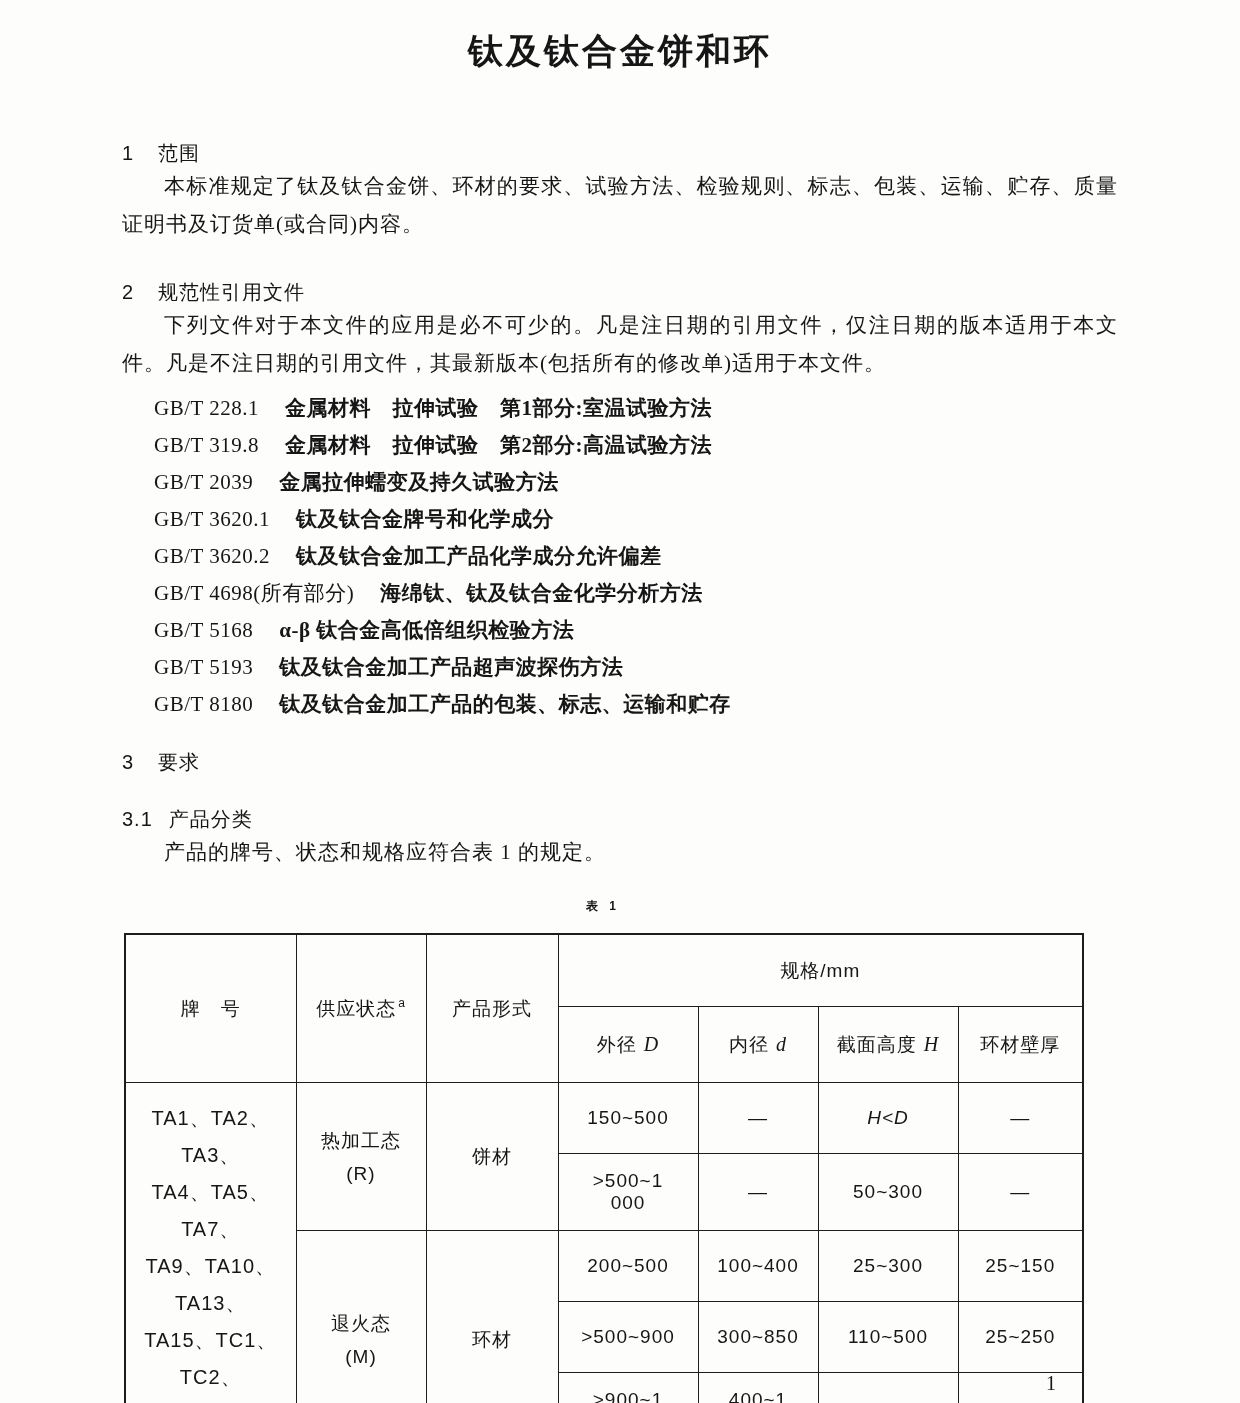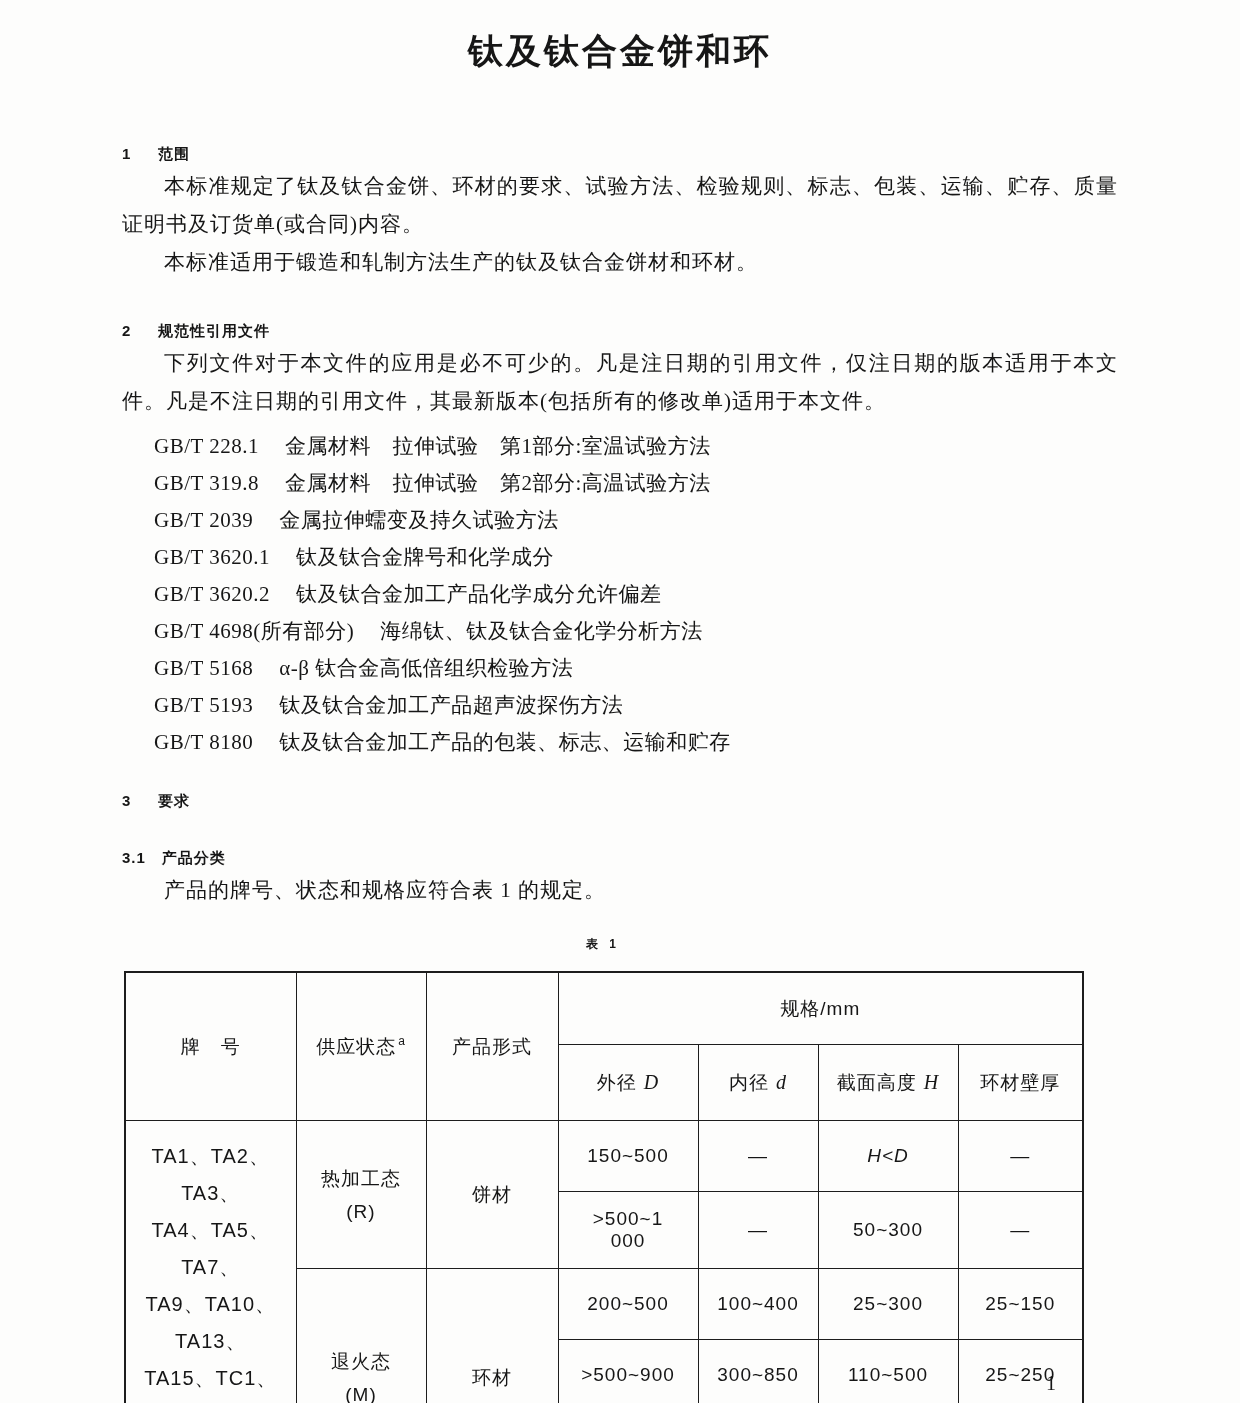--- a/index.html
+++ b/index.html
@@ -18,41 +18,41 @@
   .doc-title{
     padding-top:26px;
     text-align:center;
     font-family:"Liberation Sans","DejaVu Sans",sans-serif;
     font-weight:bold;
     font-size:35px;line-height:50px;letter-spacing:3px;
   }
 
   .sec-heading{
     font-family:"Liberation Sans","DejaVu Sans",sans-serif;
-    font-weight:bold;font-size:15px;line-height:27px;letter-spacing:1px;
+    font-weight:normal;font-size:20px;line-height:27px;letter-spacing:1px;
   }
   .h-sec1{margin-top:64px;}
   .h-sec2{margin-top:36px;}
   .h-sec3{margin-top:26px;}
   .h-sec31{margin-top:30px;}
   .h-num{display:inline-block;min-width:14px;margin-right:22px;font-family:"Liberation Sans","DejaVu Sans",sans-serif;}
   .h-num.sub{margin-right:16px;}
 
   p.body-p{
     margin:0;font-size:21px;line-height:38px;letter-spacing:1px;
     text-indent:2em;text-align:justify;font-family:Liberation Serif, serif;
   }
   .mt28{margin-top:28px;}
   .mt26{margin-top:26px;}
   .mt24{margin-top:24px;}
 
   .refs{margin-top:8px;padding-left:2em;}
   .ref-item{font-size:21px;line-height:37px;letter-spacing:0.5px;white-space:nowrap;}
   .ref-code{font-family:"Liberation Serif","DejaVu Serif",serif;}
-  .ref-title{margin-left:26px;}
+  .ref-title{margin-left:26px;font-weight:bold;}
 
   .tbl-caption{
     margin-top:22px;width:958px;margin-left:2px;
     text-align:center;
     font-family:"Liberation Sans","DejaVu Sans",sans-serif;
     font-weight:bold;font-size:12px;line-height:26px;letter-spacing:4px;
   }
 
   table.t1{
     margin-top:14px;margin-left:2px;
@@ -94,21 +94,20 @@
 <div class="page">
   <div class="content">
 
     <div class="doc-title">钛及钛合金饼和环</div>
 
     <div class="sec-heading h-sec1">
       <span class="h-num">1</span><span>范围</span>
     </div>
 
     <p class="body-p mt28">本标准规定了钛及钛合金饼、环材的要求、试验方法、检验规则、标志、包装、运输、贮存、质量证明书及订货单(或合同)内容。</p>
-    <p class="body-p">本标准适用于锻造和轧制方法生产的钛及钛合金饼材和环材。</p>
 
     <div class="sec-heading h-sec2">
       <span class="h-num">2</span><span>规范性引用文件</span>
     </div>
 
     <p class="body-p mt26">下列文件对于本文件的应用是必不可少的。凡是注日期的引用文件，仅注日期的版本适用于本文件。凡是不注日期的引用文件，其最新版本(包括所有的修改单)适用于本文件。</p>
 
     <div class="refs">
       <div class="ref-item"><span class="ref-code">GB/T 228.1</span><span class="ref-title">金属材料　拉伸试验　第1部分:室温试验方法</span></div>
       <div class="ref-item"><span class="ref-code">GB/T 319.8</span><span class="ref-title">金属材料　拉伸试验　第2部分:高温试验方法</span></div>

